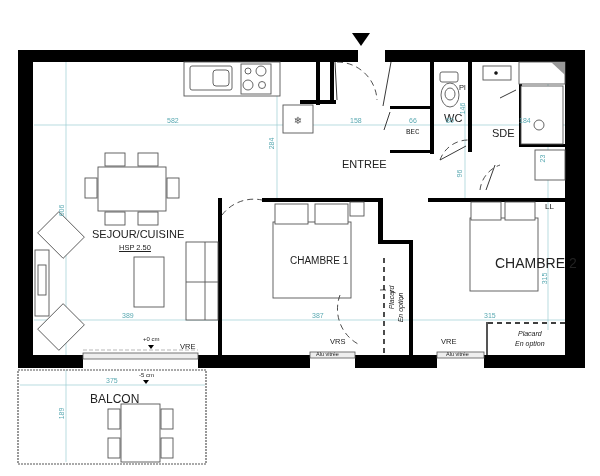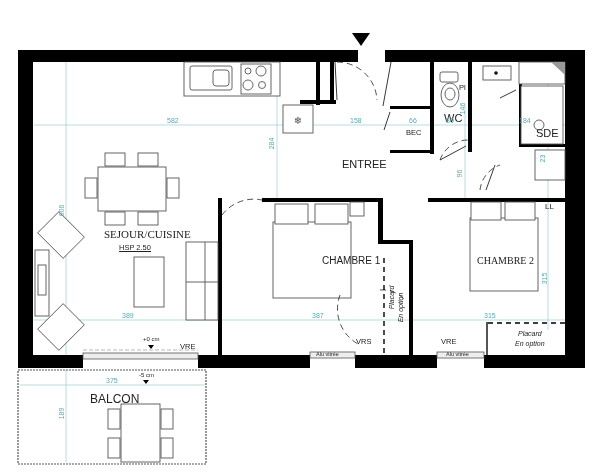--- a/index.html
+++ b/index.html
@@ -149,38 +149,38 @@
     <rect x="437" y="352" width="47" height="6"></rect>
   </g>
   <line x1="83" y1="350" x2="198" y2="350" stroke="#888" stroke-width="0.6" stroke-dasharray="4 2"></line>
 
   <rect x="18" y="370" width="188" height="94" fill="none" stroke="#555" stroke-width="1.2" stroke-dasharray="2 1"></rect>
 
   <polygon points="148,345 154,345 151,349" fill="#000"></polygon>
   <polygon points="143,380 149,380 146,384" fill="#000"></polygon>
 </svg>
 
-<div class="lbl room" style="left:104px;top:228px;font-family:Liberation Serif, serif;">SEJOUR/CUISINE</div>
+<div class="lbl room" style="left:92px;top:228px;">SEJOUR/CUISINE</div>
 <div class="lbl small" style="left:119px;top:243px;text-decoration:underline;">HSP 2.50</div>
 <div class="lbl room" style="left:342px;top:158px;">ENTREE</div>
-<div class="lbl room" style="left:290px;top:255px;font-size:10px;margin-left:32px;">CHAMBRE 1</div>
-<div class="lbl room" style="left:477px;top:255px;font-size:10px;font-family:Liberation Serif, serif;">CHAMBRE 2</div>
+<div class="lbl room" style="left:290px;top:255px;font-size:10px;">CHAMBRE 1</div>
+<div class="lbl room" style="left:495px;top:255px;font-size:14px;">CHAMBRE 2</div>
 <div class="lbl room" style="left:444px;top:112px;">WC</div>
-<div class="lbl room" style="left:492px;top:127px;margin-left:44px;">SDE</div>
+<div class="lbl room" style="left:492px;top:127px;">SDE</div>
 <div class="lbl small" style="left:423px;top:83px;margin-left:36px;">Pl</div>
-<div class="lbl small" style="left:406px;top:128px;">BEC</div>
+<div class="lbl small" style="left:406px;top:128px;font-family:Liberation Mono, monospace;">BEC</div>
 <div class="lbl room" style="left:90px;top:392px;font-size:12px;">BALCON</div>
 
 <div class="lbl ital vert" style="left:380px;top:294px;">Placard</div>
 <div class="lbl ital vert" style="left:386px;top:304px;">En option</div>
 <div class="lbl ital" style="left:518px;top:330px;">Placard</div>
 <div class="lbl ital" style="left:515px;top:340px;">En option</div>
 
 <div class="lbl small" style="left:180px;top:342px;">VRE</div>
-<div class="lbl small" style="left:356px;top:337px;">VRS</div>
+<div class="lbl small" style="left:330px;top:337px;">VRS</div>
 <div class="lbl small" style="left:441px;top:337px;">VRE</div>
 <div class="lbl" style="left:316px;top:351px;font-size:5.5px;">Alu vitrée</div>
 <div class="lbl" style="left:446px;top:351px;font-size:5.5px;">Alu vitrée</div>
 
 <div class="lbl" style="left:143px;top:336px;font-size:6px;">+0 cm</div>
 <div class="lbl" style="left:139px;top:372px;font-size:6px;">-5 cm</div>
 
 <div class="lbl" style="left:545px;top:155px;font-size:8px;margin-top:47px;">LL</div>
 
 <div class="dim" style="left:167px;top:117px;">582</div>

